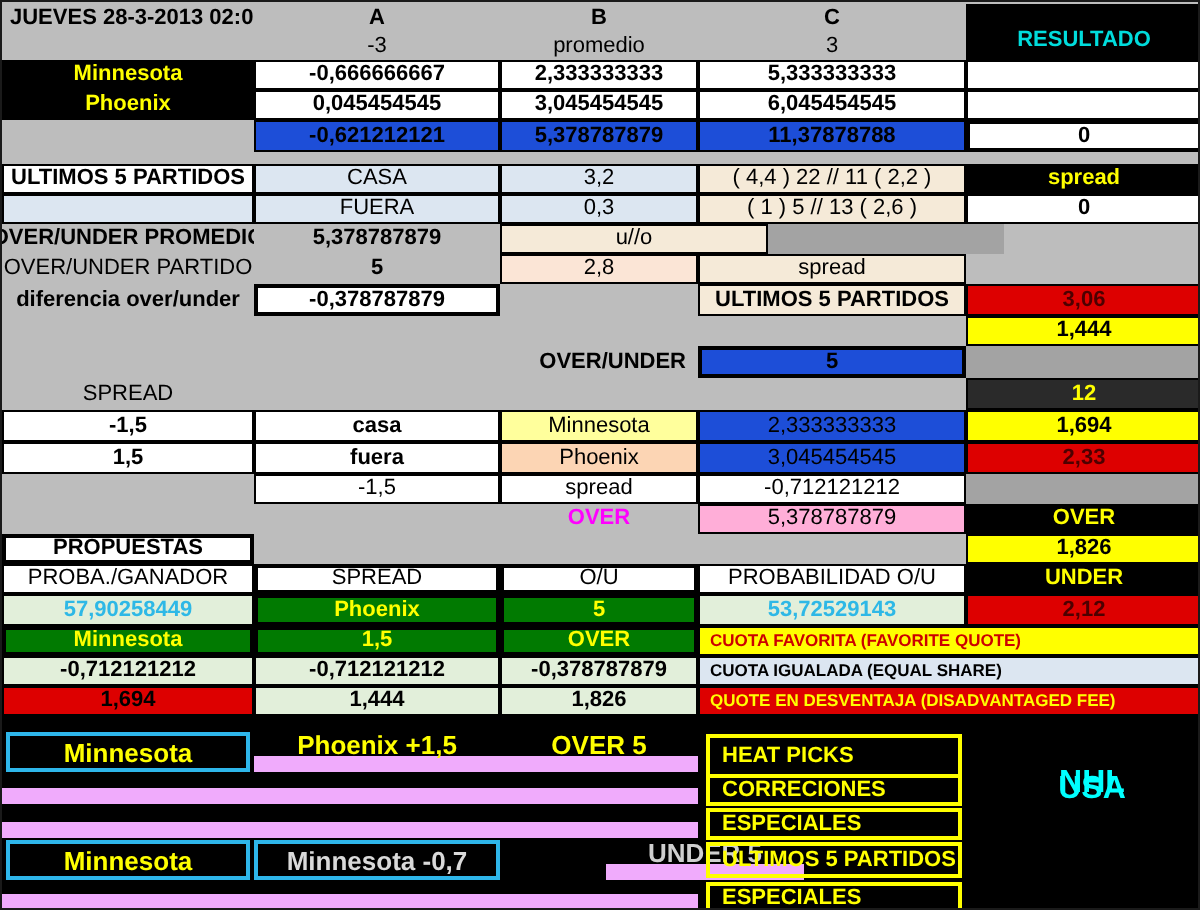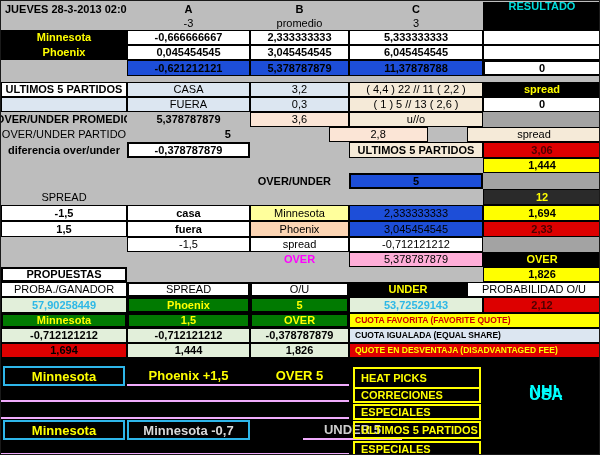--- a/index.html
+++ b/index.html
@@ -25,36 +25,36 @@
   .redc{background:#dd0000;color:#4d0000;font-weight:bold}
   .yelc{background:#ffff00;font-weight:bold}
   .lgreen{background:#e2efda}
   .greenc{background:#017a01;color:#ffff00;font-weight:bold}
   .pink{background:#ffaed8}
   .paleyel{background:#ffff9c}
   .orange{background:#fcd5b4}
   .cyantxt{color:#2eb8e6;font-weight:bold}
   .magtxt{color:#ff00ff;font-weight:bold}
   .leftpad{justify-content:flex-start;padding-left:5px}
-  .rightal{justify-content:flex-end;padding-right:18px}
+  .rightal{justify-content:flex-end;padding-right:6px}
   .small{font-size:8.5px;font-weight:bold}
   
   #bottom{position:absolute;left:0;top:357px;width:600px;height:98px;background:#000;}
   .pickcell{position:absolute;box-sizing:border-box;display:flex;align-items:center;justify-content:center;
     font-weight:bold;font-size:13px;color:#ffff00;}
   .cyanbox{border:2px solid #2eb6ea;background:#000;}
-  .yellowline{border-bottom:2px solid #f0abfc;}
+  .yellowline{border-bottom:8px solid #f0abfc;}
   .menubox{position:absolute;left:352px;width:128px;box-sizing:border-box;border:2px solid #ffff00;
     display:flex;align-items:center;justify-content:flex-start;padding-left:6px;
     color:#ffff00;font-weight:bold;font-size:11px;white-space:nowrap;}
   .leaguetxt{position:absolute;left:495px;width:100px;display:flex;align-items:center;justify-content:center;
     color:#00ffff;font-weight:bold;font-size:16px;}
   #resultado-hdr{position:absolute;left:482px;top:1px;width:118px;height:28px;background:#000;
     box-sizing:border-box;display:flex;align-items:flex-end;justify-content:center;
-    color:#00dcdc;font-weight:bold;font-size:11px;padding-bottom:18px;}
+    color:#00dcdc;font-weight:bold;font-size:11px;padding-bottom:4px;}
 </style>
 </head>
 <body>
 
 <div id="screen">
 
   <div id="resultado-hdr">RESULTADO</div>
 
   <div class="row" style="top:1px;height:14px;">
     <div class="cell c1 bd leftpad" style="padding-left:4px">JUEVES 28-3-2013  02:00</div>
@@ -108,26 +108,25 @@
     <div class="cell c1 lblue b1"></div>
     <div class="cell c2 lblue b1">FUERA</div>
     <div class="cell c3 lblue b1">0,3</div>
     <div class="cell c4 tan b1">( 1 ) 5 // 13 ( 2,6 )</div>
     <div class="cell c5 white b1 bd">0</div>
   </div>
 
   <div class="row" style="top:111px;height:15px;">
     <div class="cell c1 bd">OVER/UNDER PROMEDIO</div>
     <div class="cell c2 bd">5,378787879</div>
-    <div class="cell c3 tan2 b1">3,6</div>
     <div class="cell c4 tan b1">u//o</div>
     <div class="cell c5 dgray"></div>
   </div>
 
-  <div class="row" style="top:126px;height:15px;justify-content:space-between;">
+  <div class="row" style="top:126px;height:15px;">
     <div class="cell c1">OVER/UNDER PARTIDO</div>
     <div class="cell c2 bd">5</div>
     <div class="cell c3 tan2 b1">2,8</div>
     <div class="cell c4 tan b1">spread</div>
   </div>
 
   <div class="row" style="top:141px;height:16px;">
     <div class="cell c1 bd">diferencia over/under</div>
     <div class="cell c2 white b2 bd">-0,378787879</div>
     <div class="cell c3"></div>
@@ -196,22 +195,22 @@
     <div class="cell c2"></div>
     <div class="cell c3"></div>
     <div class="cell c4"></div>
     <div class="cell c5 yelc b1">1,826</div>
   </div>
 
   <div class="row" style="top:281px;height:15px;">
     <div class="cell c1 white b1">PROBA./GANADOR</div>
     <div class="cell c2 white b2">SPREAD</div>
     <div class="cell c3 white b2">O/U</div>
+    <div class="cell c4 white b1">PROBABILIDAD O/U</div>
     <div class="cell c5 blk b1">UNDER</div>
-    <div class="cell c4 white b1">PROBABILIDAD O/U</div>
   </div>
 
   <div class="row" style="top:296px;height:16px;">
     <div class="cell c1 lgreen b1 cyantxt">57,90258449</div>
     <div class="cell c2 greenc b2">Phoenix</div>
     <div class="cell c3 greenc b2">5</div>
     <div class="cell c4 lgreen b1 cyantxt">53,72529143</div>
     <div class="cell c5 redc b1">2,12</div>
   </div>
 

